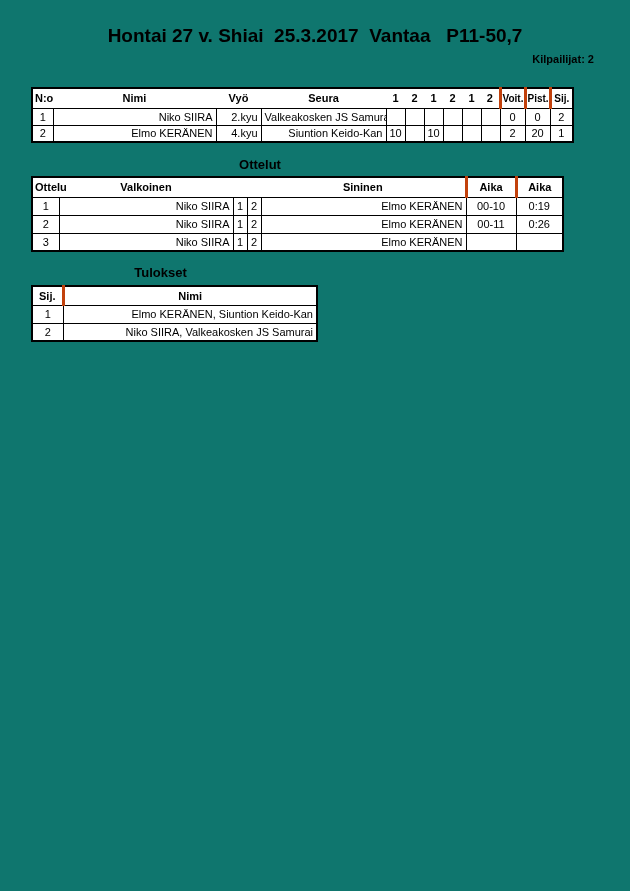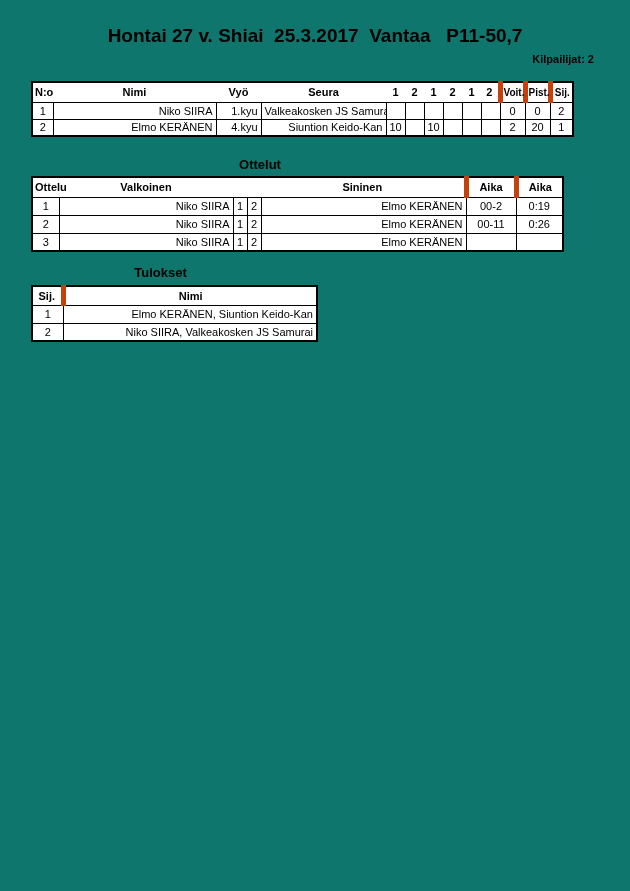--- a/index.html
+++ b/index.html
@@ -53,26 +53,26 @@
   }
   .tbl th {
     border: none;
     border-bottom: 1px solid #000000;
     font-size: 11px;
     font-weight: bold;
     padding: 0 2px;
     white-space: nowrap;
     text-align: center;
   }
-  .tbl th.vl { border-left: 5px solid #c2410c; }
+  .tbl th.vl { border-left: 3px solid #c2410c; }
   .tbl th.sm { font-size: 10px; padding: 0 1px; }
   .l { text-align: right; }
   .c { text-align: center; }
 
-  #t-kilpailijat { top: 81px;  left: 31px; width: 541px; padding-left: 45px; }
+  #t-kilpailijat { top: 87px;  left: 31px; width: 541px; padding-left: 45px; }
   #t-kilpailijat th { height: 20px; }
   #t-kilpailijat td { height: 17px; }
 
   #t-ottelut { top: 176px; left: 31px; width: 531px; }
   #t-ottelut th { height: 20px; }
   #t-ottelut td { height: 18px; }
 
   #t-tulokset { top: 285px; left: 31px; width: 285px; }
   #t-tulokset th { height: 19px; }
   #t-tulokset td { height: 18px; }
@@ -116,21 +116,21 @@
         <th>2</th>
         <th class="vl sm">Voit.</th>
         <th class="vl sm">Pist.</th>
         <th class="vl sm">Sij.</th>
       </tr>
     </thead>
     <tbody>
       <tr>
         <td class="c">1</td>
         <td class="l">Niko SIIRA</td>
-        <td class="l">1.kyu</td>
+        <td class="l">2.kyu</td>
         <td class="l">Valkeakosken JS Samurai</td>
         <td class="c"></td>
         <td class="c"></td>
         <td class="c"></td>
         <td class="c"></td>
         <td class="c"></td>
         <td class="c"></td>
         <td class="c">0</td>
         <td class="c">0</td>
         <td class="c">2</td>
@@ -176,21 +176,21 @@
         <th class="vl">Aika</th>
       </tr>
     </thead>
     <tbody>
       <tr>
         <td class="c">1</td>
         <td class="l">Niko SIIRA</td>
         <td class="c">1</td>
         <td class="c">2</td>
         <td class="l">Elmo KERÄNEN</td>
-        <td class="c">00-2</td>
+        <td class="c">00-10</td>
         <td class="c">0:19</td>
       </tr>
       <tr>
         <td class="c">2</td>
         <td class="l">Niko SIIRA</td>
         <td class="c">1</td>
         <td class="c">2</td>
         <td class="l">Elmo KERÄNEN</td>
         <td class="c">00-11</td>
         <td class="c">0:26</td>

